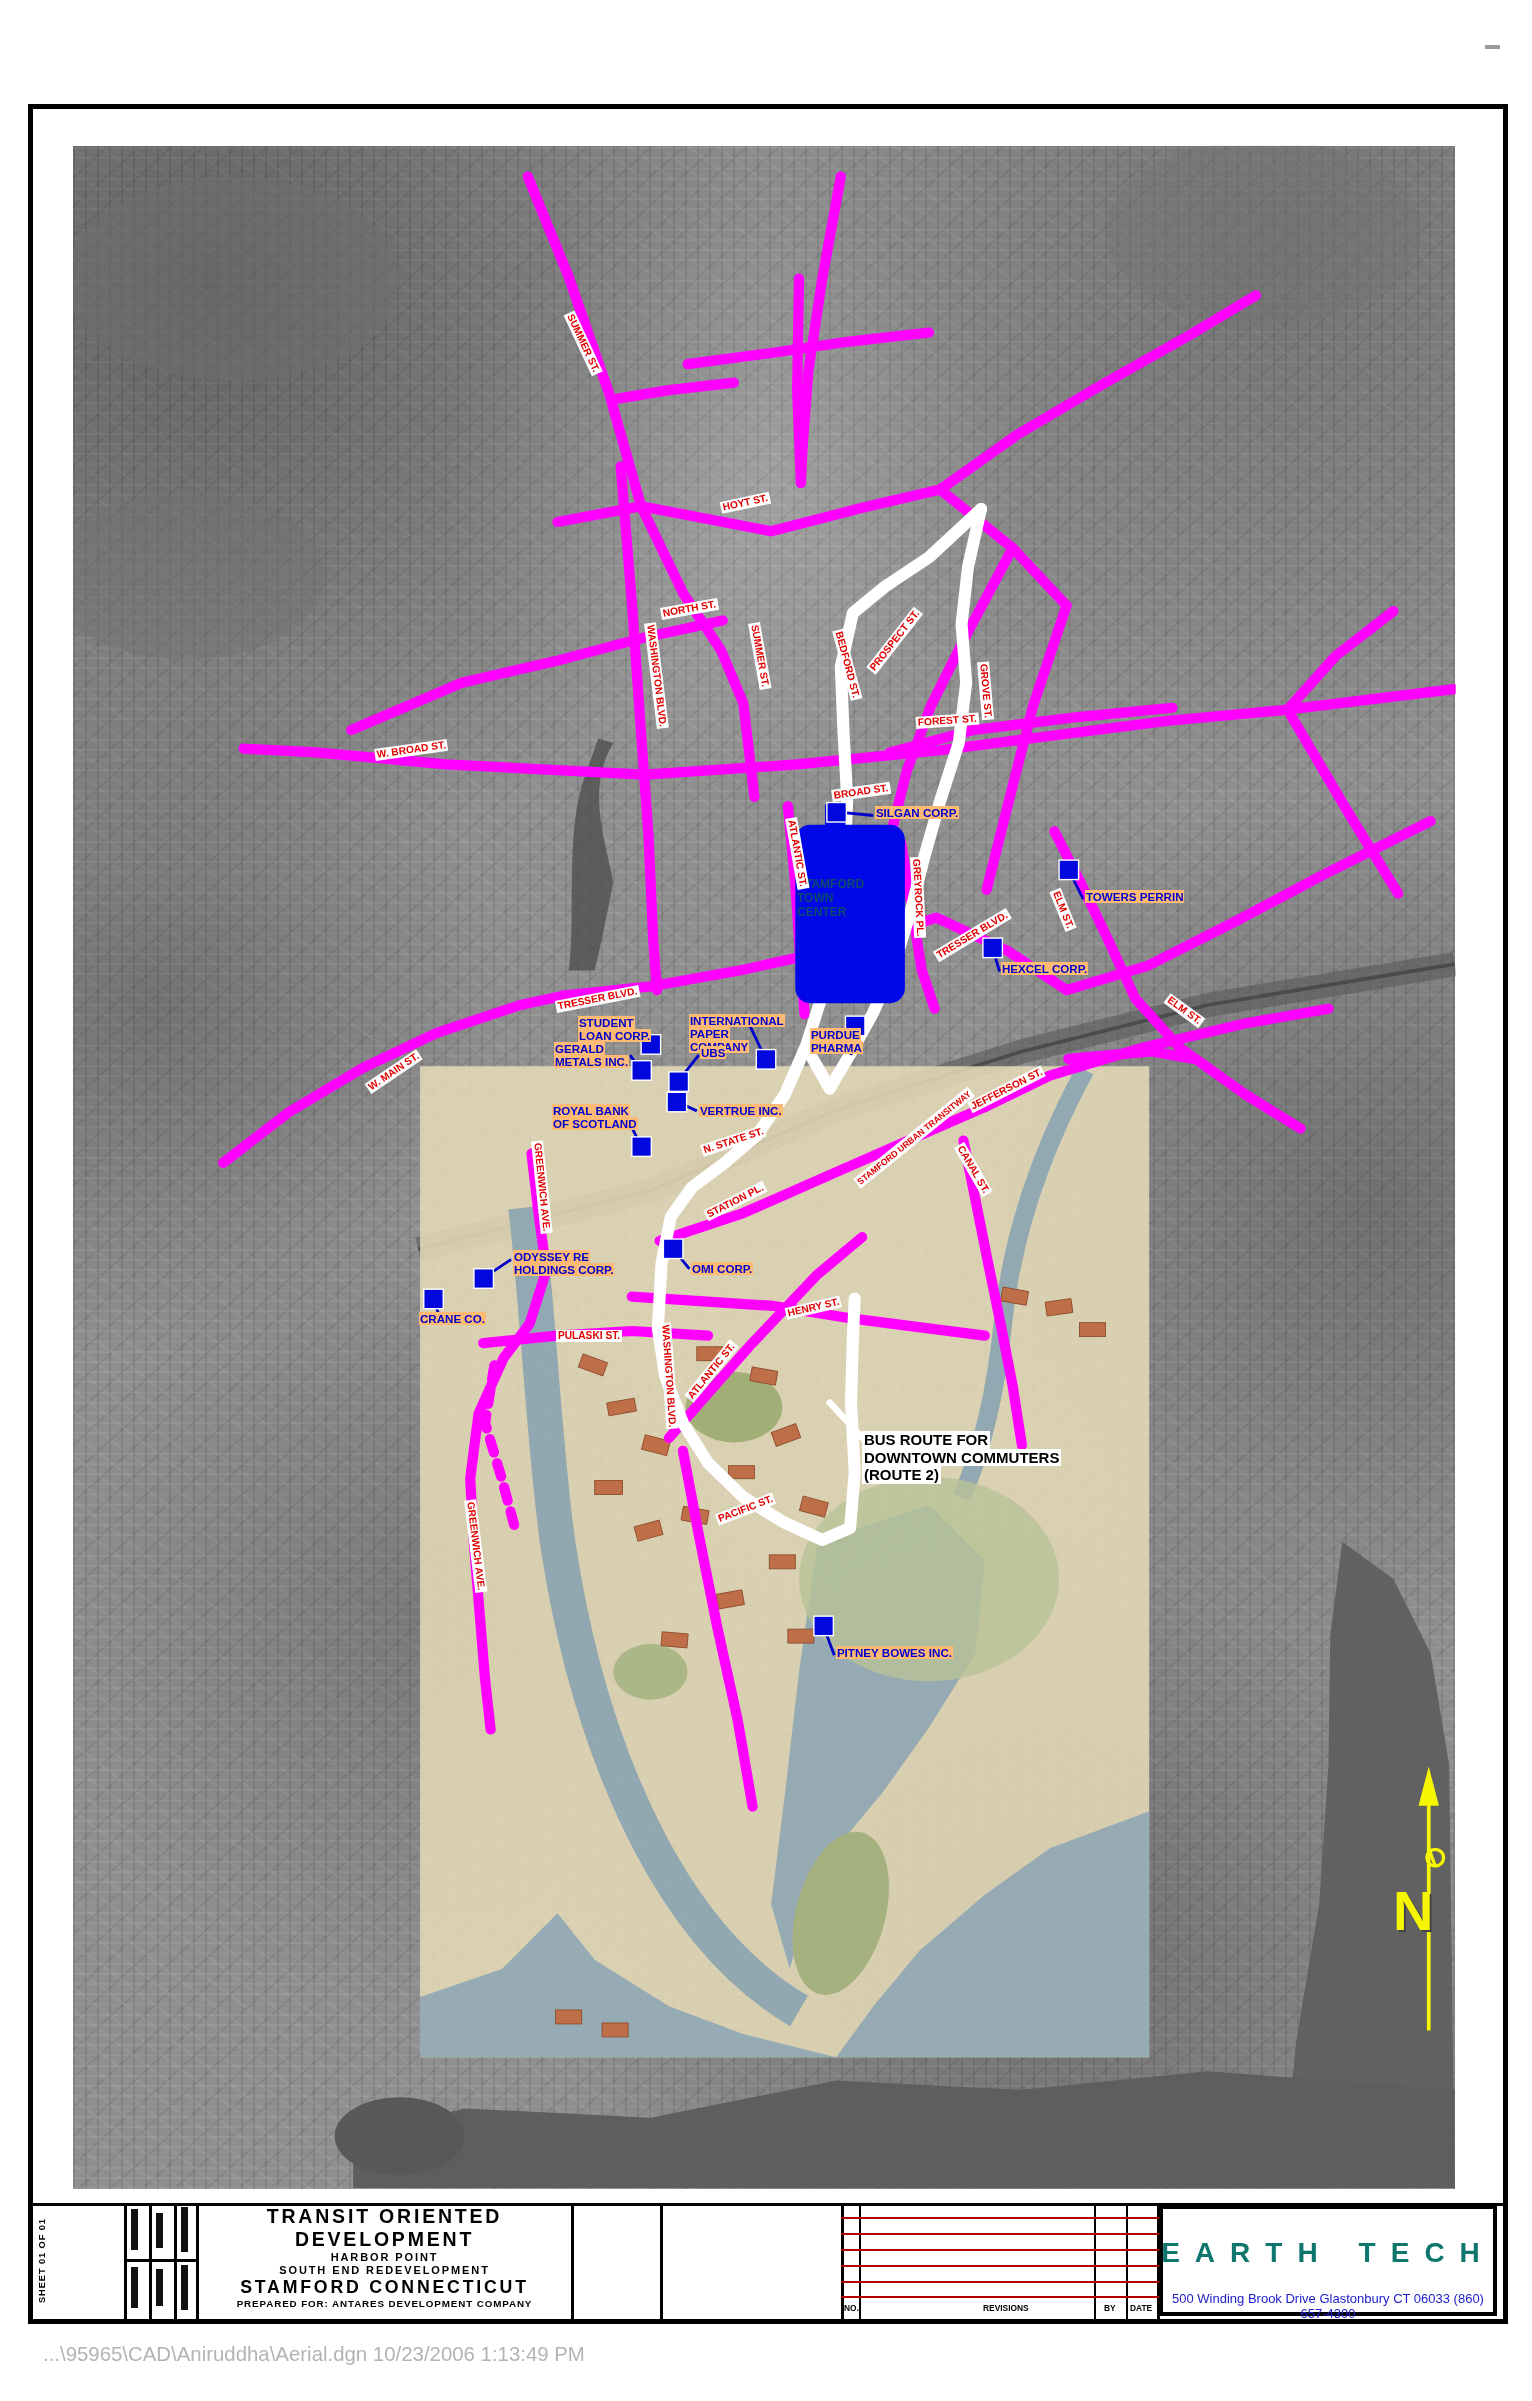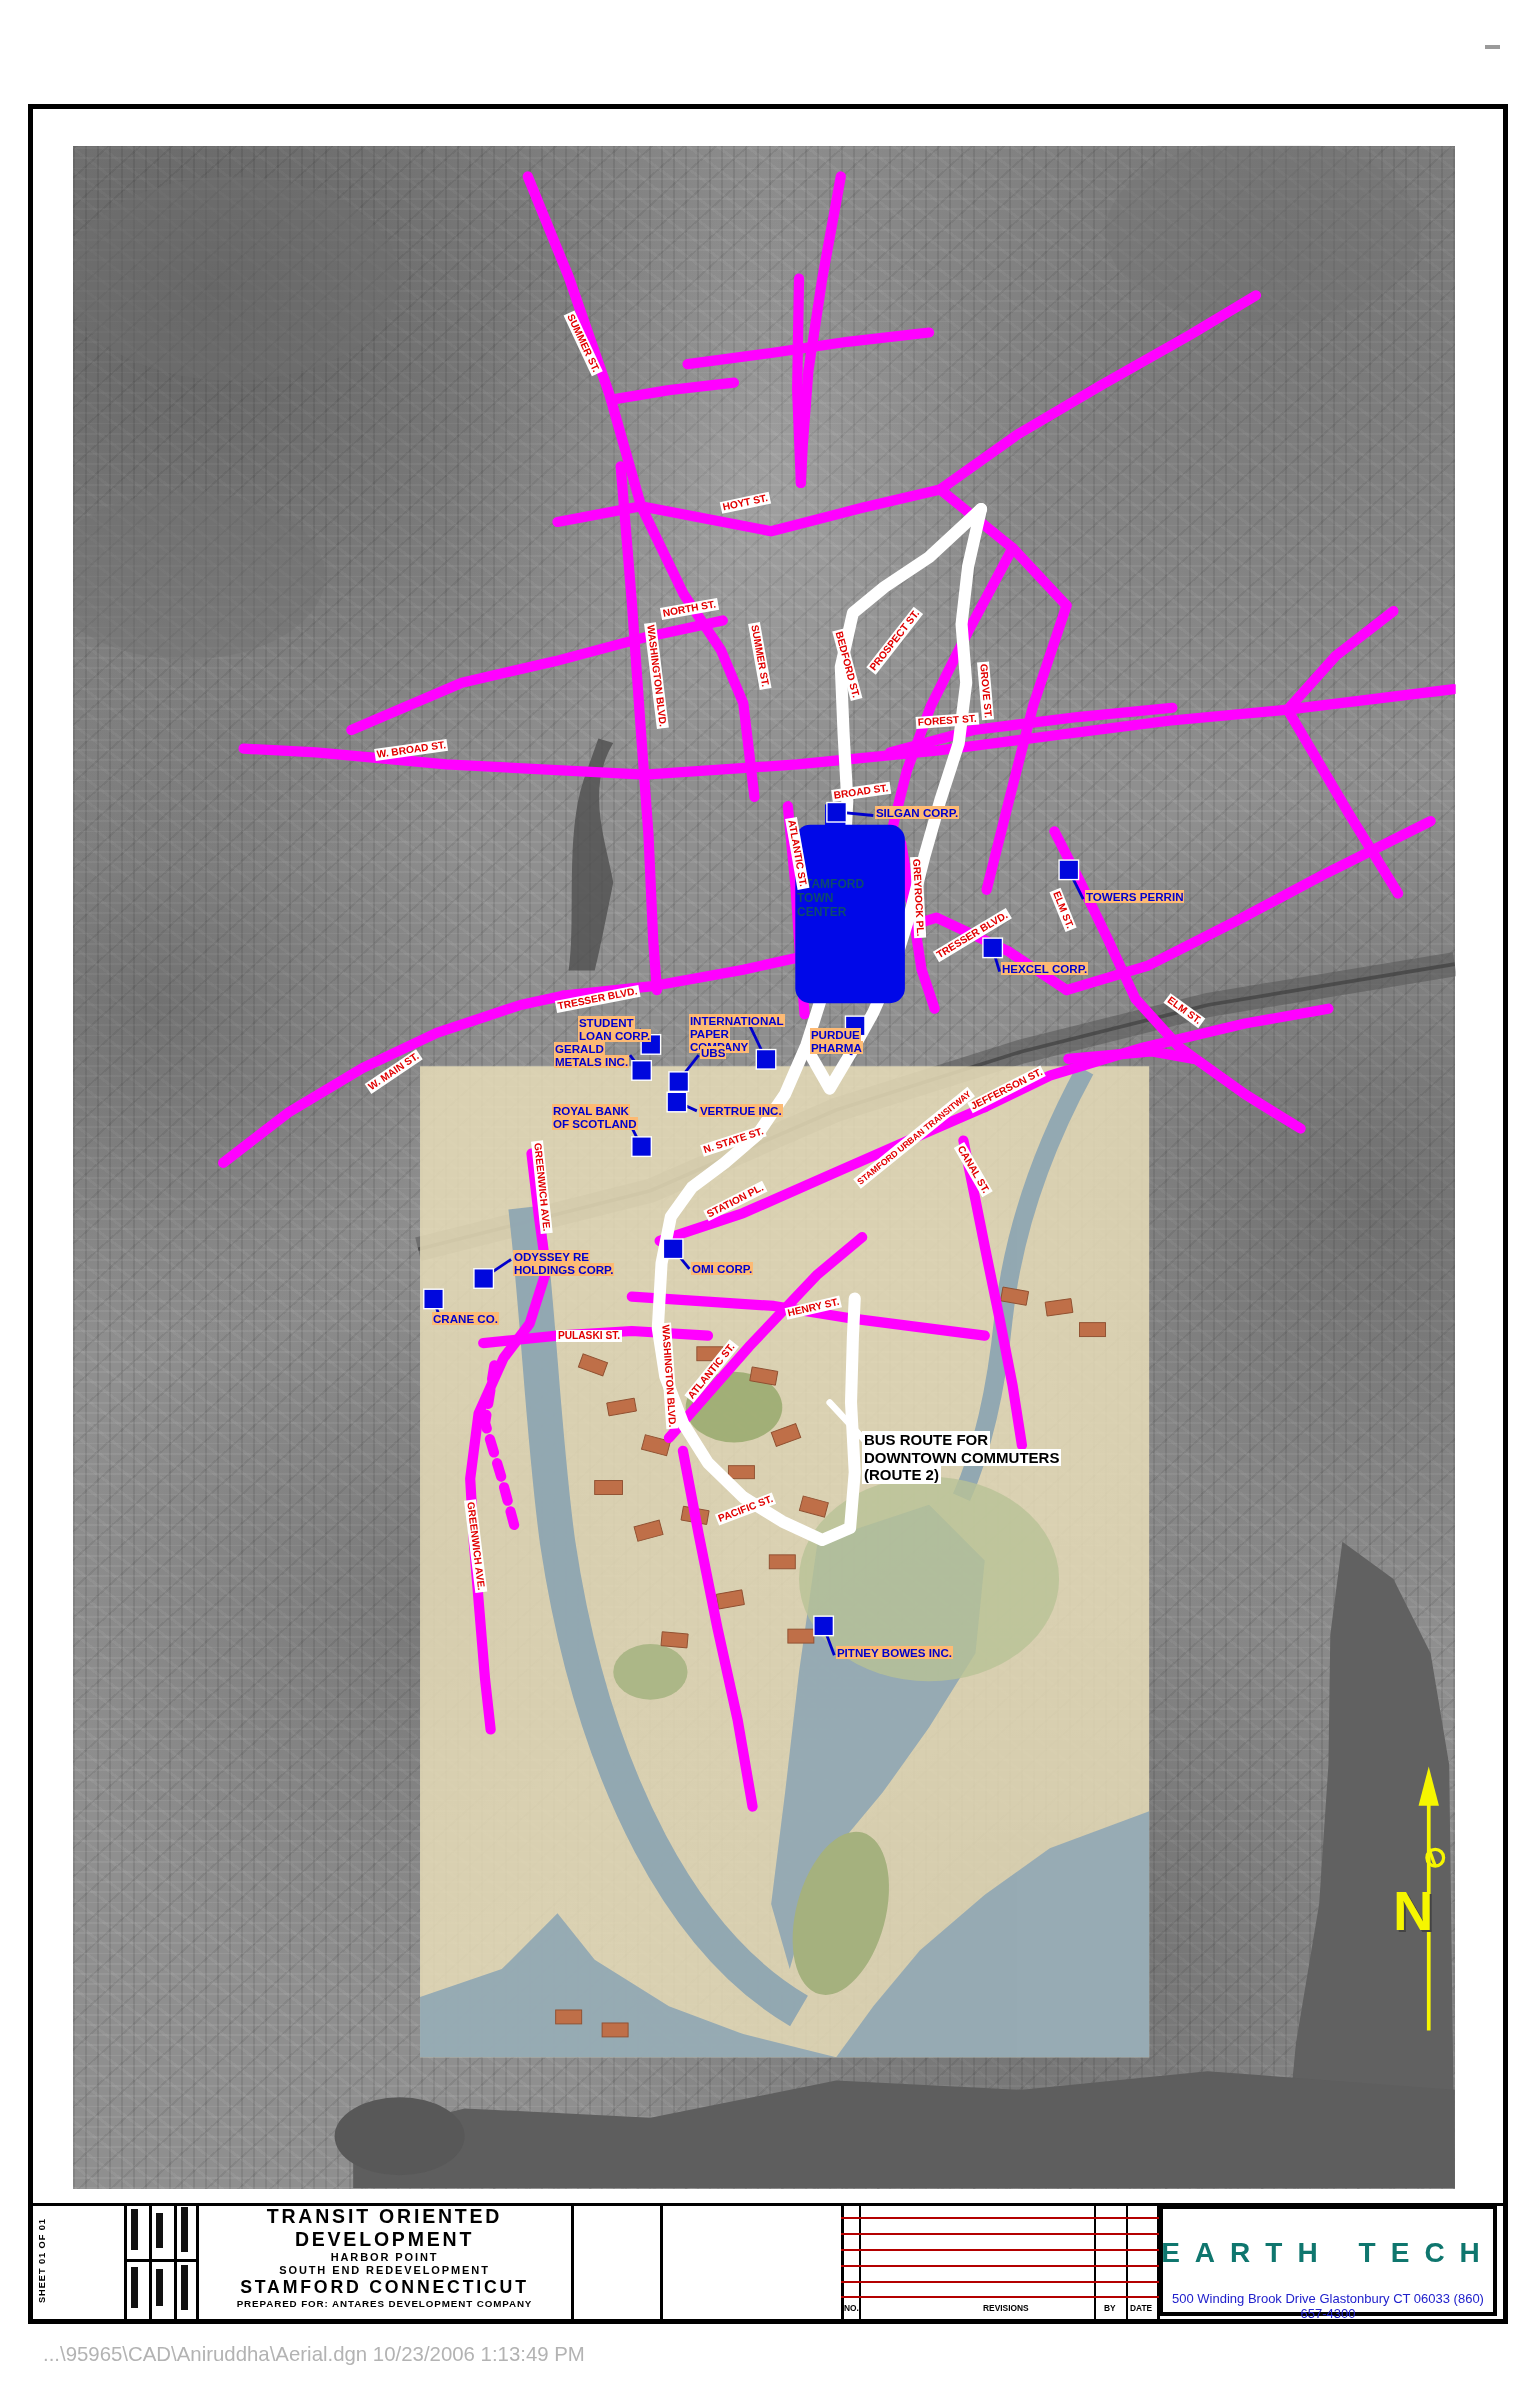--- a/index.html
+++ b/index.html
@@ -276,21 +276,21 @@
         <div class="cl">ROYAL BANK</div>
         <div class="cl">OF SCOTLAND</div>
       </div>
       <div class="comp" style="left: 699px; top: 1104px;">
         <div class="cl">VERTRUE INC.</div>
       </div>
       <div class="comp" style="left: 513px; top: 1250px;">
         <div class="cl">ODYSSEY RE</div>
         <div class="cl">HOLDINGS CORP.</div>
       </div>
-      <div class="comp" style="left: 432px; top: 1312px;">
+      <div class="comp" style="left: 419px; top: 1312px;">
         <div class="cl">CRANE CO.</div>
       </div>
       <div class="comp" style="left: 691px; top: 1262px;">
         <div class="cl">OMI CORP.</div>
       </div>
       <div class="comp" style="left: 836px; top: 1646px;">
         <div class="cl">PITNEY BOWES INC.</div>
       </div>
     </div>
 

